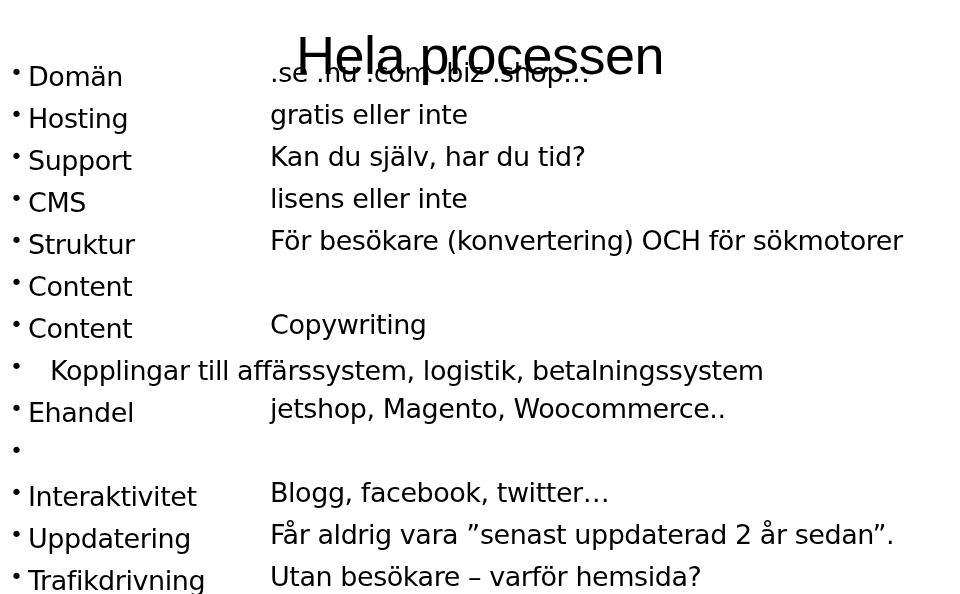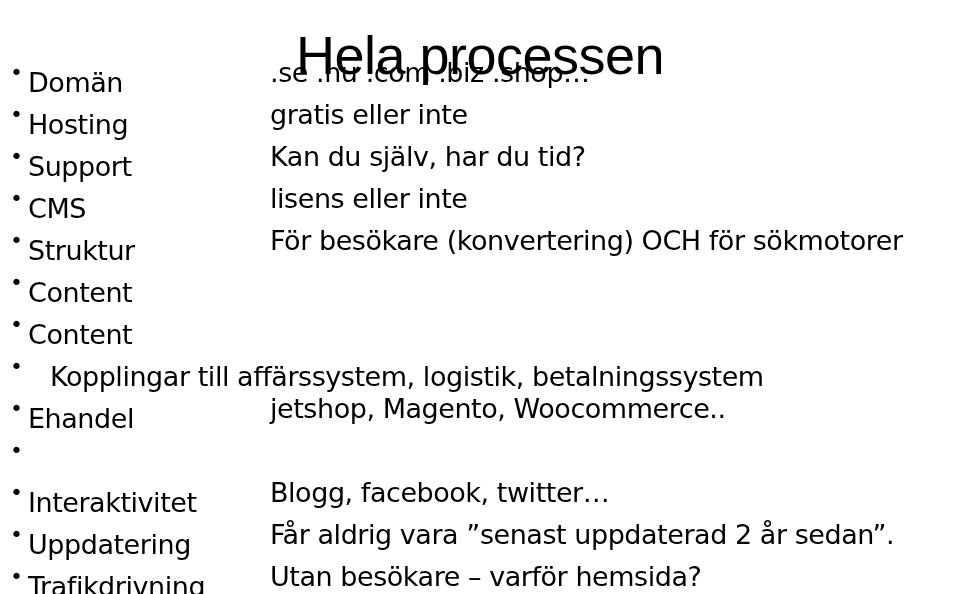--- a/index.html
+++ b/index.html
@@ -66,21 +66,21 @@
     top: 0;
     width: 14px;
     font-size: 22px;
     line-height: 42px;
     text-align: left;
   }
 
   .bullet-term {
     position: absolute;
     left: 28px;
-    top: 10px;
+    top: 4px;
     line-height: 42px;
     text-align: right;
   }
 
   .bullet-desc {
     position: absolute;
     left: 270px;
     top: 0;
     line-height: 42px;
   }
@@ -124,20 +124,21 @@
         <span class="bullet-term">Struktur</span>
         <span class="bullet-desc">För besökare (konvertering) OCH för sökmotorer</span>
       </li>
       <li class="bullet-row">
         <span class="bullet-mark">•</span>
         <span class="bullet-term">Content</span>
       </li>
       <li class="bullet-row">
         <span class="bullet-mark">•</span>
         <span class="bullet-term">Content</span>
+        <span class="bullet-desc">Copywriting</span>
       </li>
       <li class="bullet-row full">
         <span class="bullet-mark">•</span>
         <span class="bullet-term">Kopplingar till affärssystem, logistik, betalningssystem</span>
       </li>
       <li class="bullet-row">
         <span class="bullet-mark">•</span>
         <span class="bullet-term">Ehandel</span>
         <span class="bullet-desc">jetshop, Magento, Woocommerce..</span>
       </li>

